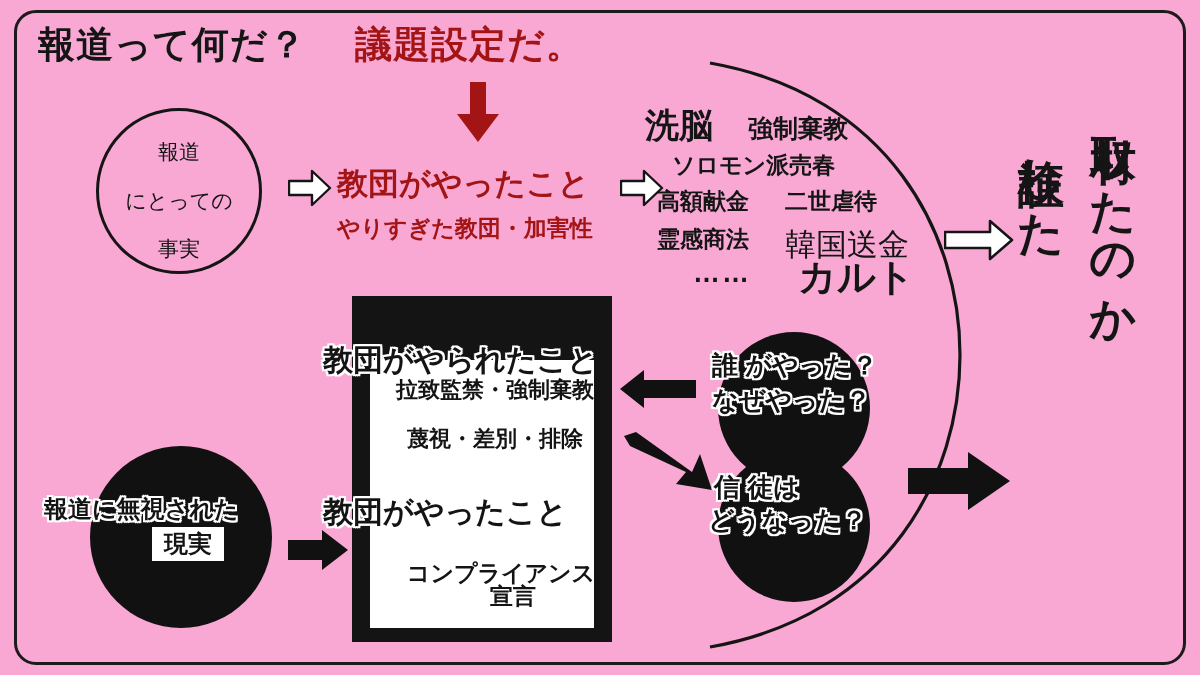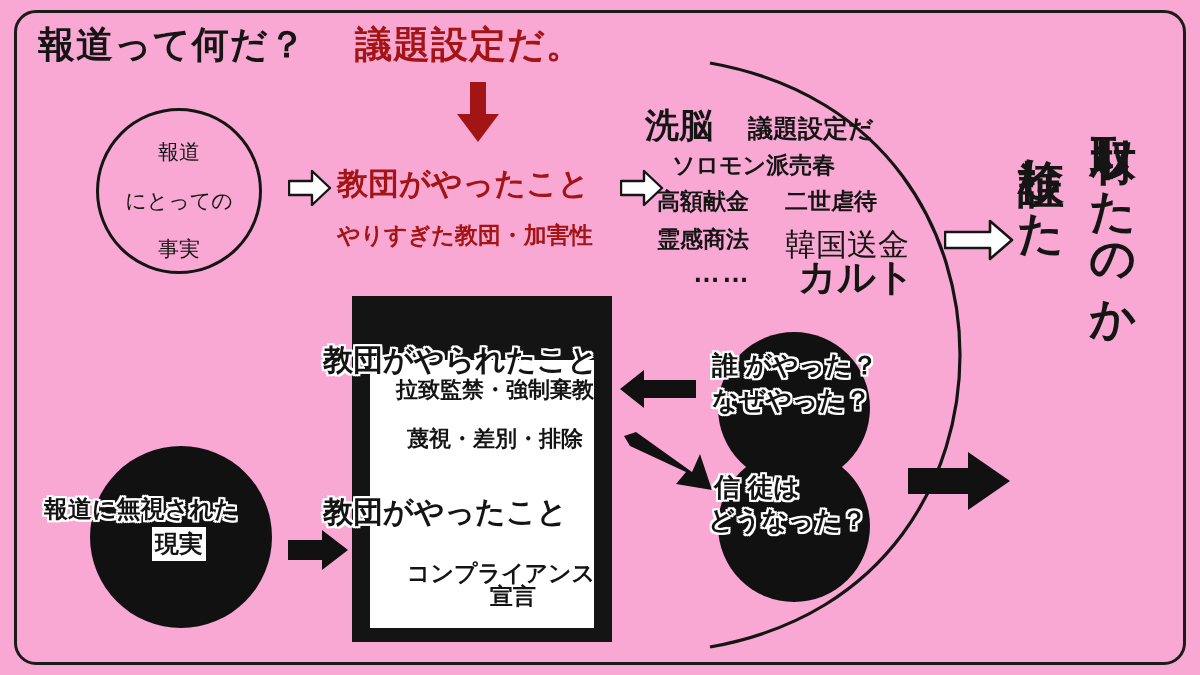--- a/index.html
+++ b/index.html
@@ -82,21 +82,20 @@
     font-weight: bold;
     color: #a31515;
     white-space: nowrap;
   }
   #did-sub {
     left: 337px; top: 213px;
     font-size: 23px;
     font-weight: bold;
     color: #a31515;
     white-space: nowrap;
-    margin-top: 7px;
   }
 
   
   #brainwash {
     left: 645px; top: 103px;
     font-size: 34px; font-weight: bold; color: #151515;
   }
   #zubuzubu {
     left: 748px; top: 112px;
     font-size: 25px; font-weight: bold; color: #151515;
@@ -200,21 +199,21 @@
     left: 44px; top: 493px;
     font-size: 24px; font-weight: bold; color: #141414;
     text-shadow: -2px -2px 0 #fff, 2px -2px 0 #fff, -2px 2px 0 #fff, 2px 2px 0 #fff,
                   0 -2px 0 #fff, 0 2px 0 #fff, -2px 0 0 #fff, 2px 0 0 #fff;
     white-space: nowrap;
   }
   #ignored-label2 {
     left: 152px; top: 527px;
     font-size: 24px; font-weight: bold; color: #141414;
     background: #ffffff;
-    padding: 1px 3px;
+    padding: 1px 12px;
     white-space: nowrap;
   }
 
   
   #q-circle-1 {
     left: 718px; top: 332px;
     width: 152px; height: 152px;
     background: #111111; border-radius: 50%;
   }
   #q-circle-2 {
@@ -274,21 +273,21 @@
     </svg>
   </div>
 
   <div class="abs" id="arc">
     <svg width="310" height="600" viewBox="0 0 310 600">
       <path d="M 50 8 C 230 40, 300 180, 300 300 C 300 420, 230 560, 50 592" fill="none" stroke="#151515" stroke-width="3.2"></path>
     </svg>
   </div>
 
   <div class="abs" id="brainwash">洗脳</div>
-  <div class="abs" id="zubuzubu">議題設定だ</div>
+  <div class="abs" id="zubuzubu">強制棄教</div>
   <div class="abs" id="solomon">ソロモン派売春</div>
   <div class="abs" id="donation">高額献金</div>
   <div class="abs" id="abuse">二世虐待</div>
   <div class="abs" id="spiritual">霊感商法</div>
   <div class="abs" id="remittance">韓国送金</div>
   <div class="abs" id="dots">……</div>
   <div class="abs" id="cult">カルト</div>
 
   <div class="abs hollow-arrow" style="left:944px; top:218px;">
     <svg width="70" height="44" viewBox="0 0 70 44">

